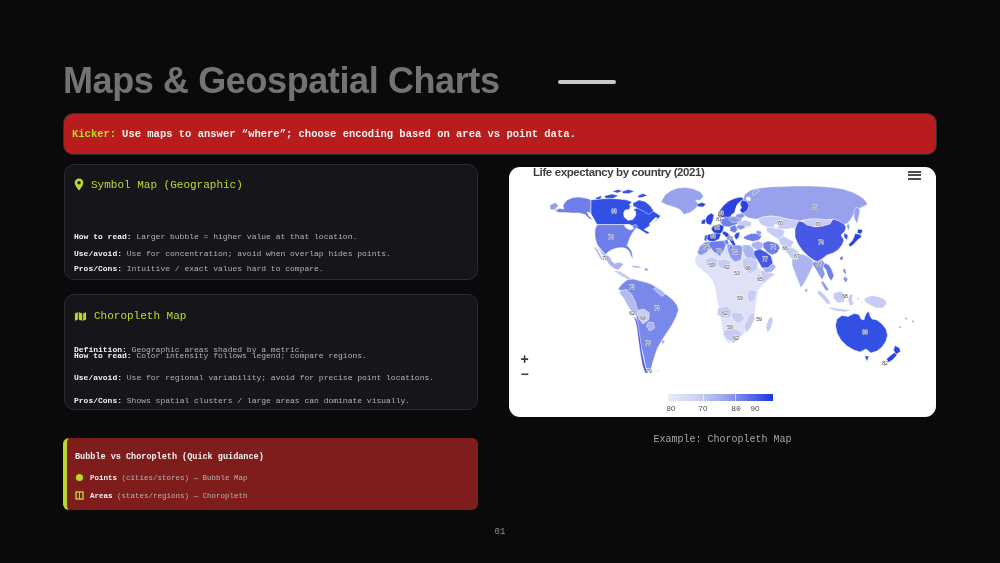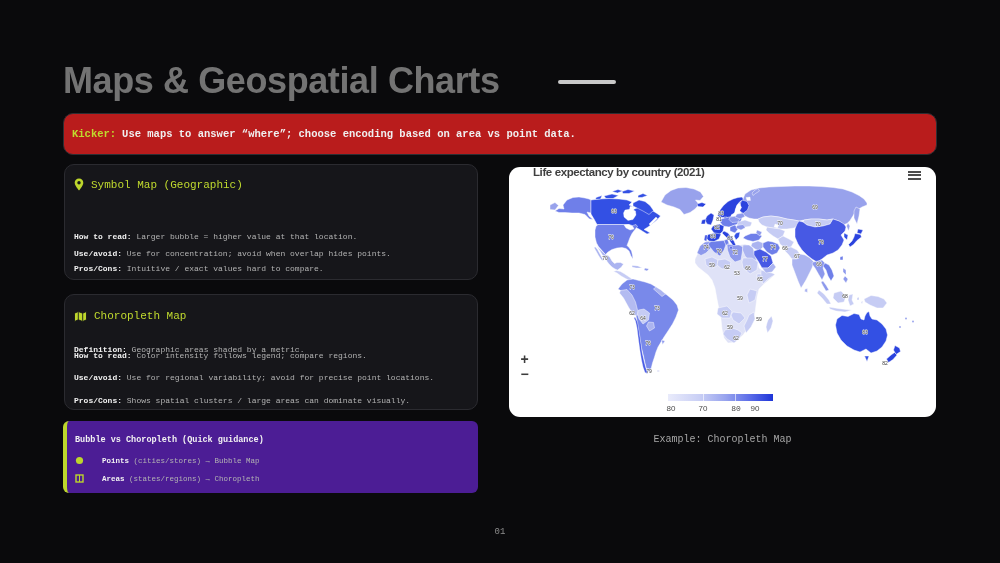--- a/index.html
+++ b/index.html
@@ -14,24 +14,24 @@
           font-size:10.5px;font-weight:700;color:#f0f0f0;}
   .kicker .k{color:#c0da2e;margin-right:6px;}
   .card{position:absolute;left:64px;width:414px;background:#16161a;border:1px solid #2b2b30;
         border-radius:10px;box-sizing:border-box;}
   #card1{top:164px;height:116px;}
   #card2{top:294px;height:116px;}
   .chead{position:absolute;left:9px;display:flex;align-items:center;gap:7px;
          font-size:11px;font-weight:400;color:#c0da2e;}
   .crow{position:absolute;left:9px;font-size:8px;color:#b3b3b3;white-space:nowrap;}
   .crow b{color:#f2f2f2;}
-  #card3{position:absolute;left:63px;top:421px;width:415px;height:72px;background:#4c1d95;
+  #card3{position:absolute;left:63px;top:438px;width:415px;height:72px;background:#7f1d1d;
          border-left:4px solid #bdd62c;border-radius:6px;box-sizing:border-box;}
   #card3 .t{position:absolute;left:8px;top:14px;font-size:8.5px;font-weight:700;color:#f2f2f2;}
-  #card3 .row{position:absolute;left:8px;font-size:7.5px;color:#b3b3b3;display:flex;align-items:center;gap:18px;}
+  #card3 .row{position:absolute;left:8px;font-size:7.5px;color:#b3b3b3;display:flex;align-items:center;gap:6px;}
   #card3 .row b{color:#f2f2f2;}
   #mapcard{position:absolute;left:509px;top:167px;width:427px;height:250px;background:#ffffff;
            border-radius:11px;overflow:hidden;}
   #mtitle{position:absolute;left:8px;top:0px;font-family:"Liberation Sans",sans-serif;
           font-weight:700;font-size:11.5px;line-height:11.5px;letter-spacing:-0.4px;color:#3f3f3f;padding-left:16px;}
   #burger{position:absolute;right:15px;top:4px;width:13px;}
   #burger div{height:1.9px;background:#4d4d4d;margin-bottom:1.5px;}
   #zoomctl{position:absolute;left:9px;top:185px;width:13px;text-align:center;
            font-family:"Liberation Sans",sans-serif;color:#3c3c3c;}
   #zoomctl .zp{font-size:14px;font-weight:700;line-height:14px;}

